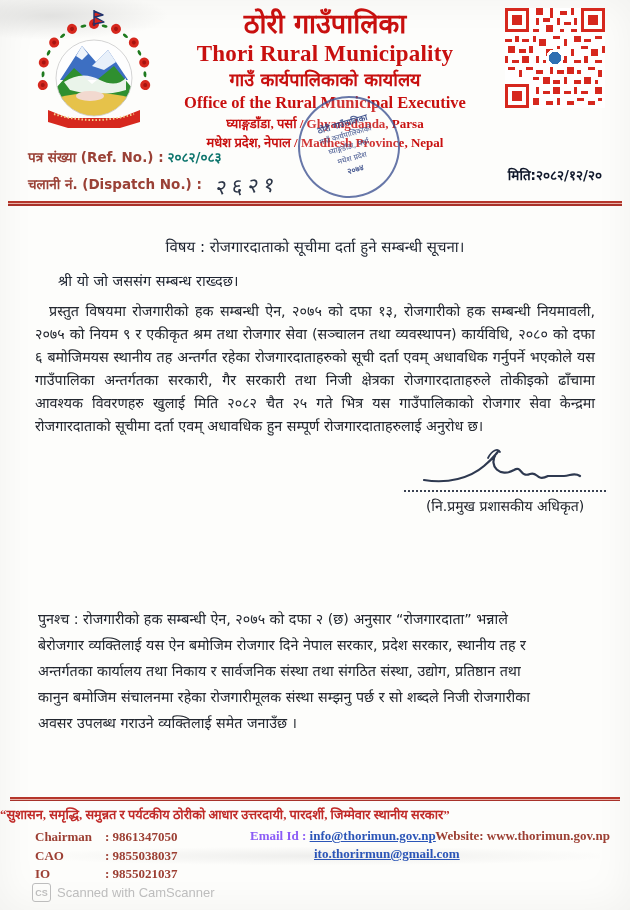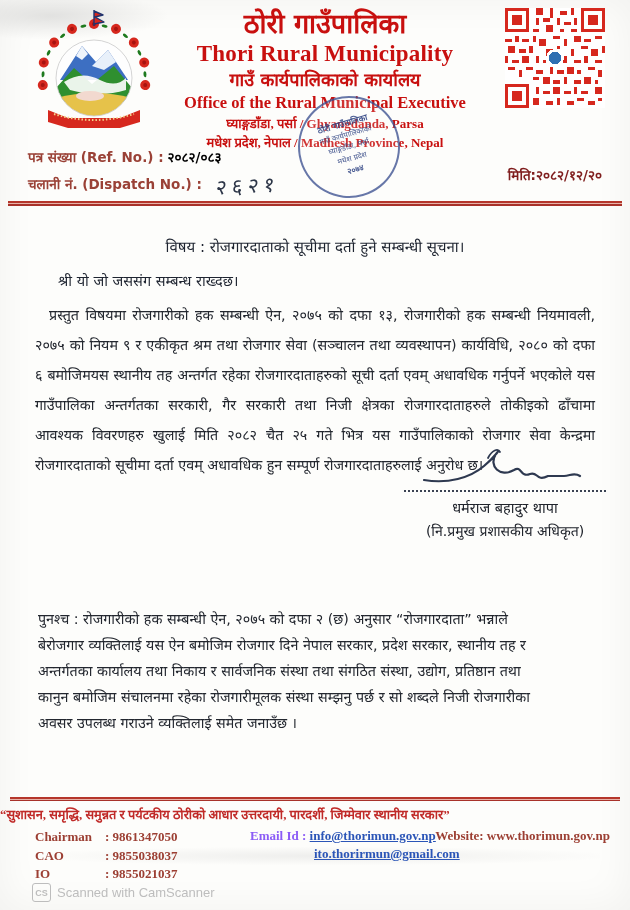--- a/index.html
+++ b/index.html
@@ -33,44 +33,44 @@
   }
   .stamp div{line-height:12px;}
   .stamp .s0{font-size:8.5px;font-weight:bold;}
   .stamp .s1{font-size:7.5px;}
   .stamp .s2{font-size:7.5px;}
   .stamp .s3{font-size:7.5px;}
   .stamp .s4{font-size:8px;font-weight:bold;}
 
   
   .meta-label{color:#9a4136;font-weight:bold;font-size:13.5px;font-family:"Liberation Serif","DejaVu Sans",serif;}
-  .meta-value{color:#000000;font-weight:bold;font-size:13.5px;font-family:"DejaVu Sans",sans-serif;}
+  .meta-value{color:#0f766e;font-weight:bold;font-size:13.5px;font-family:"DejaVu Sans",sans-serif;}
   .ref-row{position:absolute;left:28px;top:148px;}
   .dispatch-row{position:absolute;left:28px;top:171px;}
   .dispatch-value{
     display:inline-block;font-family:"DejaVu Sans",sans-serif;font-size:21px;color:#2c3547;
     letter-spacing:5px;transform:rotate(-3deg) skewX(-8deg);margin-left:14px;vertical-align:-4px;
   }
   .date-row{position:absolute;right:28px;top:166px;font-family:"DejaVu Sans",sans-serif;
-    font-size:13.5px;font-weight:bold;color:#7f1d1d;}
+    font-size:13.5px;font-weight:bold;color:#0f172a;}
 
   .rule{position:absolute;left:8px;right:8px;height:5px;
     background:linear-gradient(#b5362b 0 1.6px,#e7b3a9 1.6px 3px,#a8322a 3px 5px);}
   .rule-top{top:201px;}
   .rule-bottom{top:797px;height:4px;left:10px;right:10px;}
 
   
   .np{font-family:"DejaVu Sans",sans-serif;}
   .subject{position:absolute;left:0;width:100%;top:236px;text-align:center;
     font-size:15px;color:#1e2430;font-family:"DejaVu Sans",sans-serif;}
   .salutation{position:absolute;left:58px;top:270px;font-size:14.5px;color:#1e2430;
     font-family:"DejaVu Sans",sans-serif;}
   .body-par{
     position:absolute;left:35px;top:300px;width:560px;margin:0;
-    font-family:"DejaVu Sans",sans-serif;font-size:14.3px;line-height:30px;color:#23272f;
+    font-family:"DejaVu Sans",sans-serif;font-size:14.3px;line-height:23px;color:#23272f;
     text-align:justify;text-indent:14px;
   }
   .ps-par{
     position:absolute;left:38px;top:606px;width:512px;margin:0;
     font-family:"DejaVu Sans",sans-serif;font-size:14.3px;line-height:26px;color:#23272f;
   }
 
   
   .sig{position:absolute;left:400px;top:452px;width:210px;text-align:center;}
   .sig-squiggle{position:absolute;left:18px;top:-8px;width:170px;height:48px;}
@@ -253,21 +253,20 @@
   <div class="salutation">श्री यो जो जससंग सम्बन्ध राख्दछ।</div>
   <p class="body-par">प्रस्तुत विषयमा रोजगारीको हक सम्बन्धी ऐन, २०७५ को दफा १३, रोजगारीको हक सम्बन्धी नियमावली, २०७५ को नियम ९ र एकीकृत श्रम तथा रोजगार सेवा (सञ्चालन तथा व्यवस्थापन) कार्यविधि, २०८० को दफा ६ बमोजिमयस स्थानीय तह अन्तर्गत रहेका रोजगारदाताहरुको सूची दर्ता एवम् अधावधिक गर्नुपर्ने भएकोले यस गाउँपालिका अन्तर्गतका सरकारी, गैर सरकारी तथा निजी क्षेत्रका रोजगारदाताहरुले तोकीइको ढाँचामा आवश्यक विवरणहरु खुलाई मिति २०८२ चैत २५ गते भित्र यस गाउँपालिकाको रोजगार सेवा केन्द्रमा रोजगारदाताको सूचीमा दर्ता एवम् अधावधिक हुन सम्पूर्ण रोजगारदाताहरुलाई अनुरोध छ।</p>
 
   <div class="sig">
     <svg class="sig-squiggle" viewBox="0 0 170 48">
       <path d="M6 36 C 30 40, 52 34, 66 22 C 78 12, 84 2, 78 10 C 70 22, 82 34, 96 26
                C 104 21, 102 34, 112 30 C 120 27, 118 38, 130 32 L 146 32 C 152 32, 156 28, 162 32" fill="none" stroke="#2e3950" stroke-width="2.2" stroke-linecap="round"></path>
       <path d="M70 14 C 74 6, 80 4, 82 8" fill="none" stroke="#2e3950" stroke-width="1.8" stroke-linecap="round"></path>
     </svg>
     <div class="sig-dots"></div>
-    <div class="sig-name">धर्मराज बहादुर थापा</div>
     <div class="sig-title">(नि.प्रमुख प्रशासकीय अधिकृत)</div>
   </div>
 
   <p class="ps-par">पुनश्च : रोजगारीको हक सम्बन्धी ऐन, २०७५ को दफा २ (छ) अनुसार “रोजगारदाता” भन्नाले बेरोजगार व्यक्तिलाई यस ऐन बमोजिम रोजगार दिने नेपाल सरकार, प्रदेश सरकार, स्थानीय तह र अन्तर्गतका कार्यालय तथा निकाय र सार्वजनिक संस्था तथा संगठित संस्था, उद्योग, प्रतिष्ठान तथा कानुन बमोजिम संचालनमा रहेका रोजगारीमूलक संस्था सम्झनु पर्छ र सो शब्दले निजी रोजगारीका अवसर उपलब्ध गराउने व्यक्तिलाई समेत जनाउँछ ।</p>
 
   <div class="rule rule-bottom"></div>
   <div class="motto">“सुशासन, समृद्धि, समुन्नत र पर्यटकीय ठोरीको आधार उत्तरदायी, पारदर्शी, जिम्मेवार स्थानीय सरकार”</div>
 
   <div class="contacts">
     <div class="c-left">

